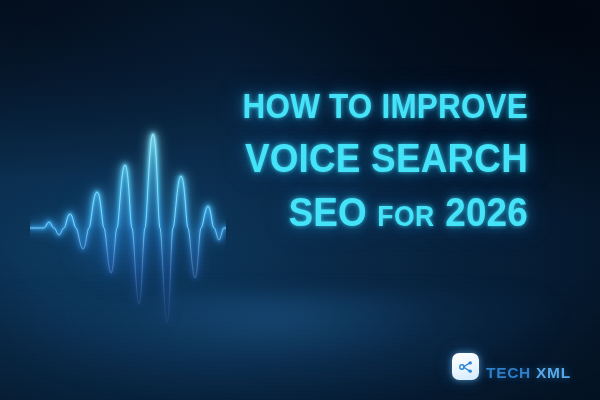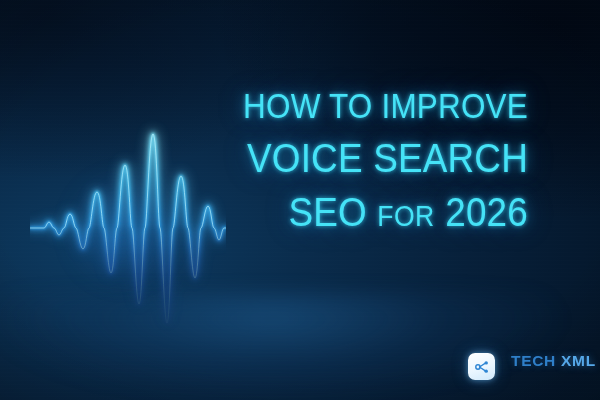--- a/index.html
+++ b/index.html
@@ -77,21 +77,21 @@
   }
 
   
   .headline {
     position: absolute;
     right: 72px;
     top: 88px;
     width: 330px;
     text-align: right;
     color: #45e3f7;
-    font-weight: 400;
+    font-weight: 700;
     letter-spacing: 0.2px;
     text-shadow:
       0 0 5px rgba(60,215,245,0.75),
       0 0 14px rgba(40,180,235,0.55),
       0 0 30px rgba(20,130,210,0.40);
     text-transform: uppercase;
     font-stretch: condensed;
     line-height: 1;
     user-select: none;
   }
@@ -114,25 +114,25 @@
     transform-origin: right center;
   }
   .hl-small {
     font-size: 0.72em;
     letter-spacing: 0.5px;
   }
 
   
   .logo {
     position: absolute;
-    left: 468px;
+    left: 452px;
     top: 353px;
     display: flex;
-    align-items: flex-start;
-    gap: 16px;
+    align-items: flex-end;
+    gap: 7px;
     user-select: none;
   }
   .logo-mark {
     position: relative;
     width: 27px;
     height: 27px;
     border-radius: 7px;
     background: linear-gradient(160deg, #ffffff 0%, #eaf6ff 55%, #cfe8fb 100%);
     box-shadow:
       0 0 6px rgba(120,200,255,0.55),

